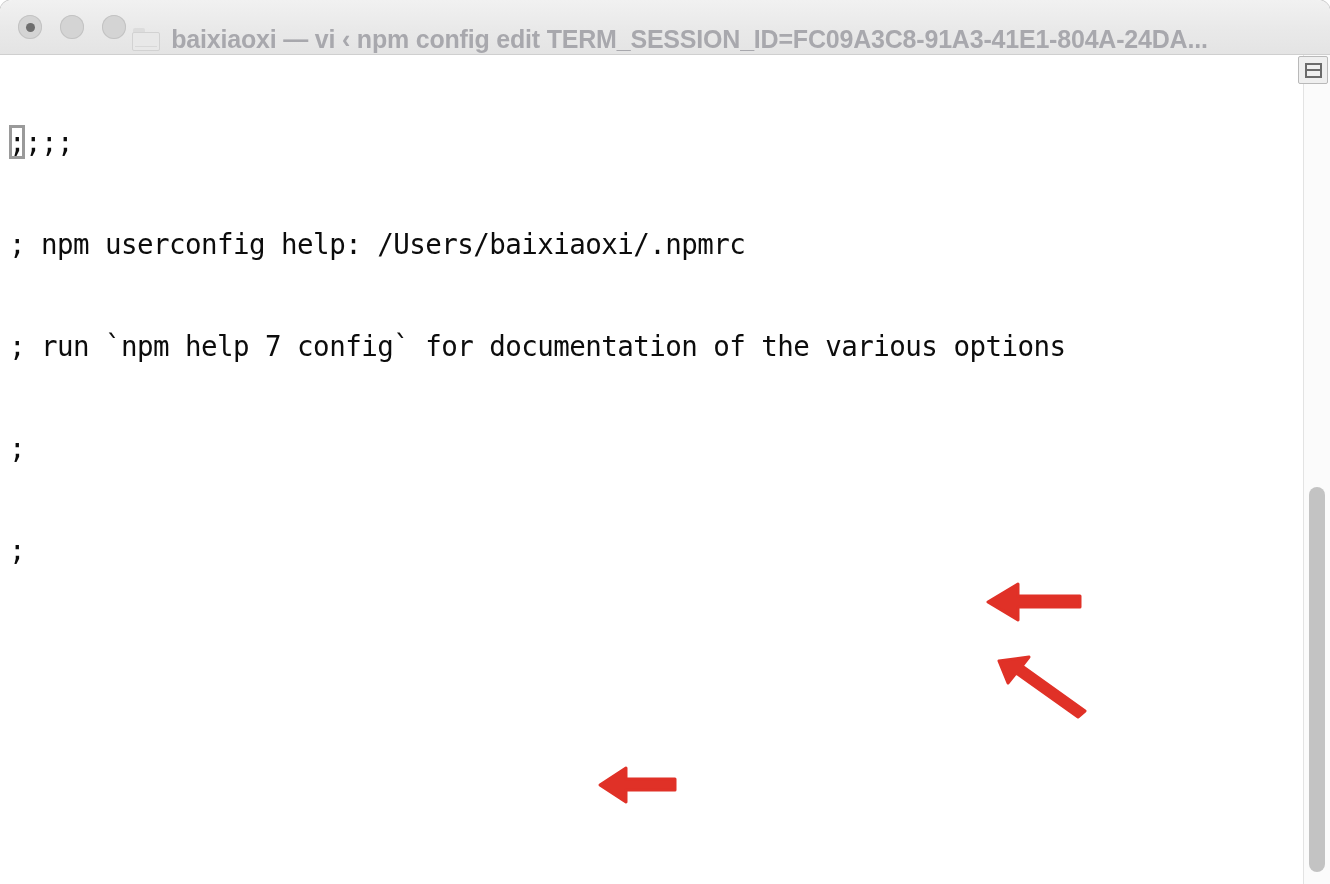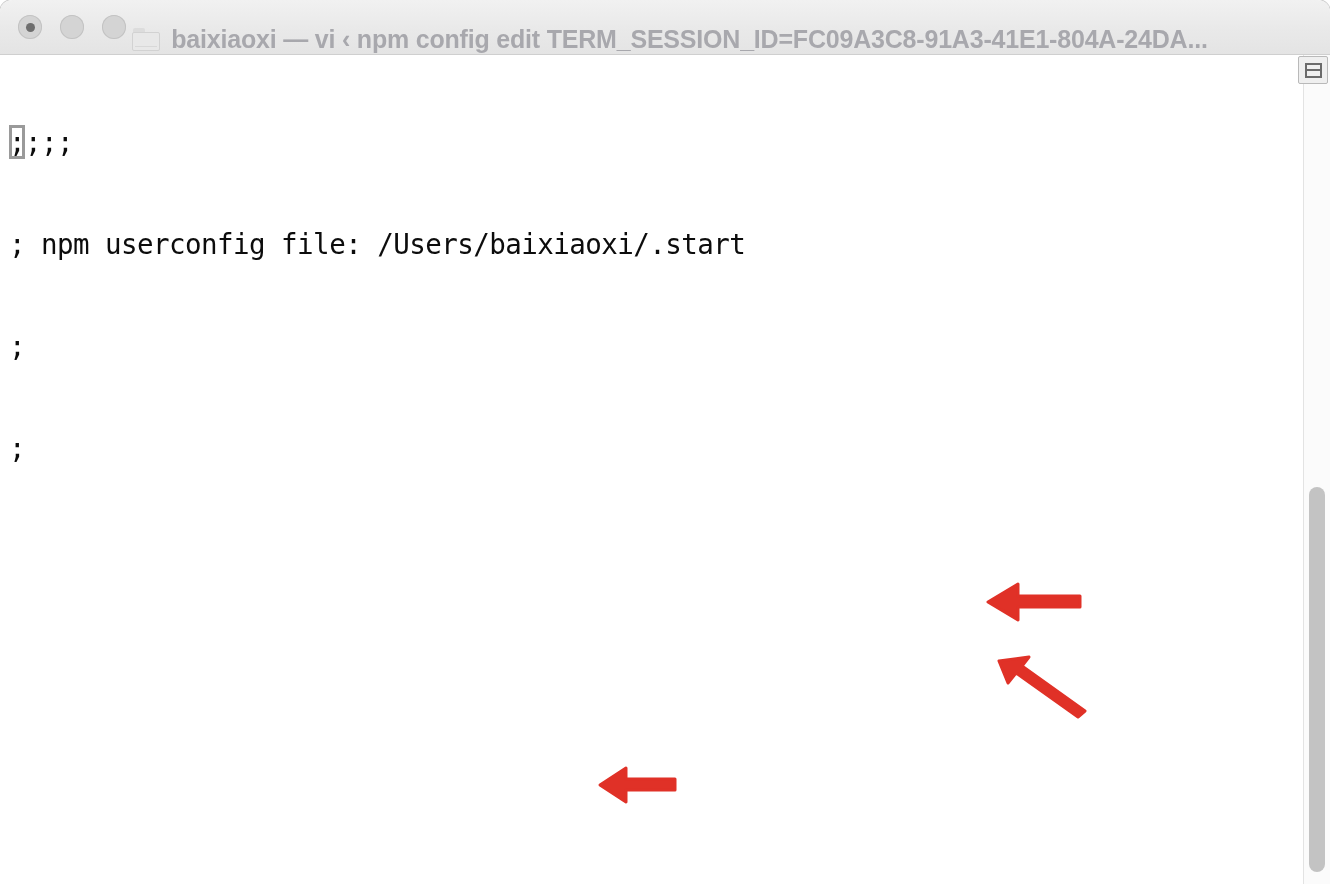--- a/index.html
+++ b/index.html
@@ -231,21 +231,22 @@
         <div id="window-title">baixiaoxi — vi ‹ npm config edit TERM_SESSION_ID=FC09A3C8-91A3-41E1-804A-24DA...</div>
       </div>
     </div>
 
   </div>
 
   <div id="terminal">
 
     <div id="text-area">
       <div class="line"><span class="cursor-cell">;</span><span>;;;</span></div>
-      <div class="line">; npm userconfig file: /Users/baixiaoxi/.start</div>
+      <div class="line">; npm userconfig help: /Users/baixiaoxi/.npmrc</div>
+      <div class="line">; run `npm help 7 config` for documentation of the various options</div>
       <div class="line">;</div>
       <div class="line">;</div>
       
       
       
       
       
       
       
       

